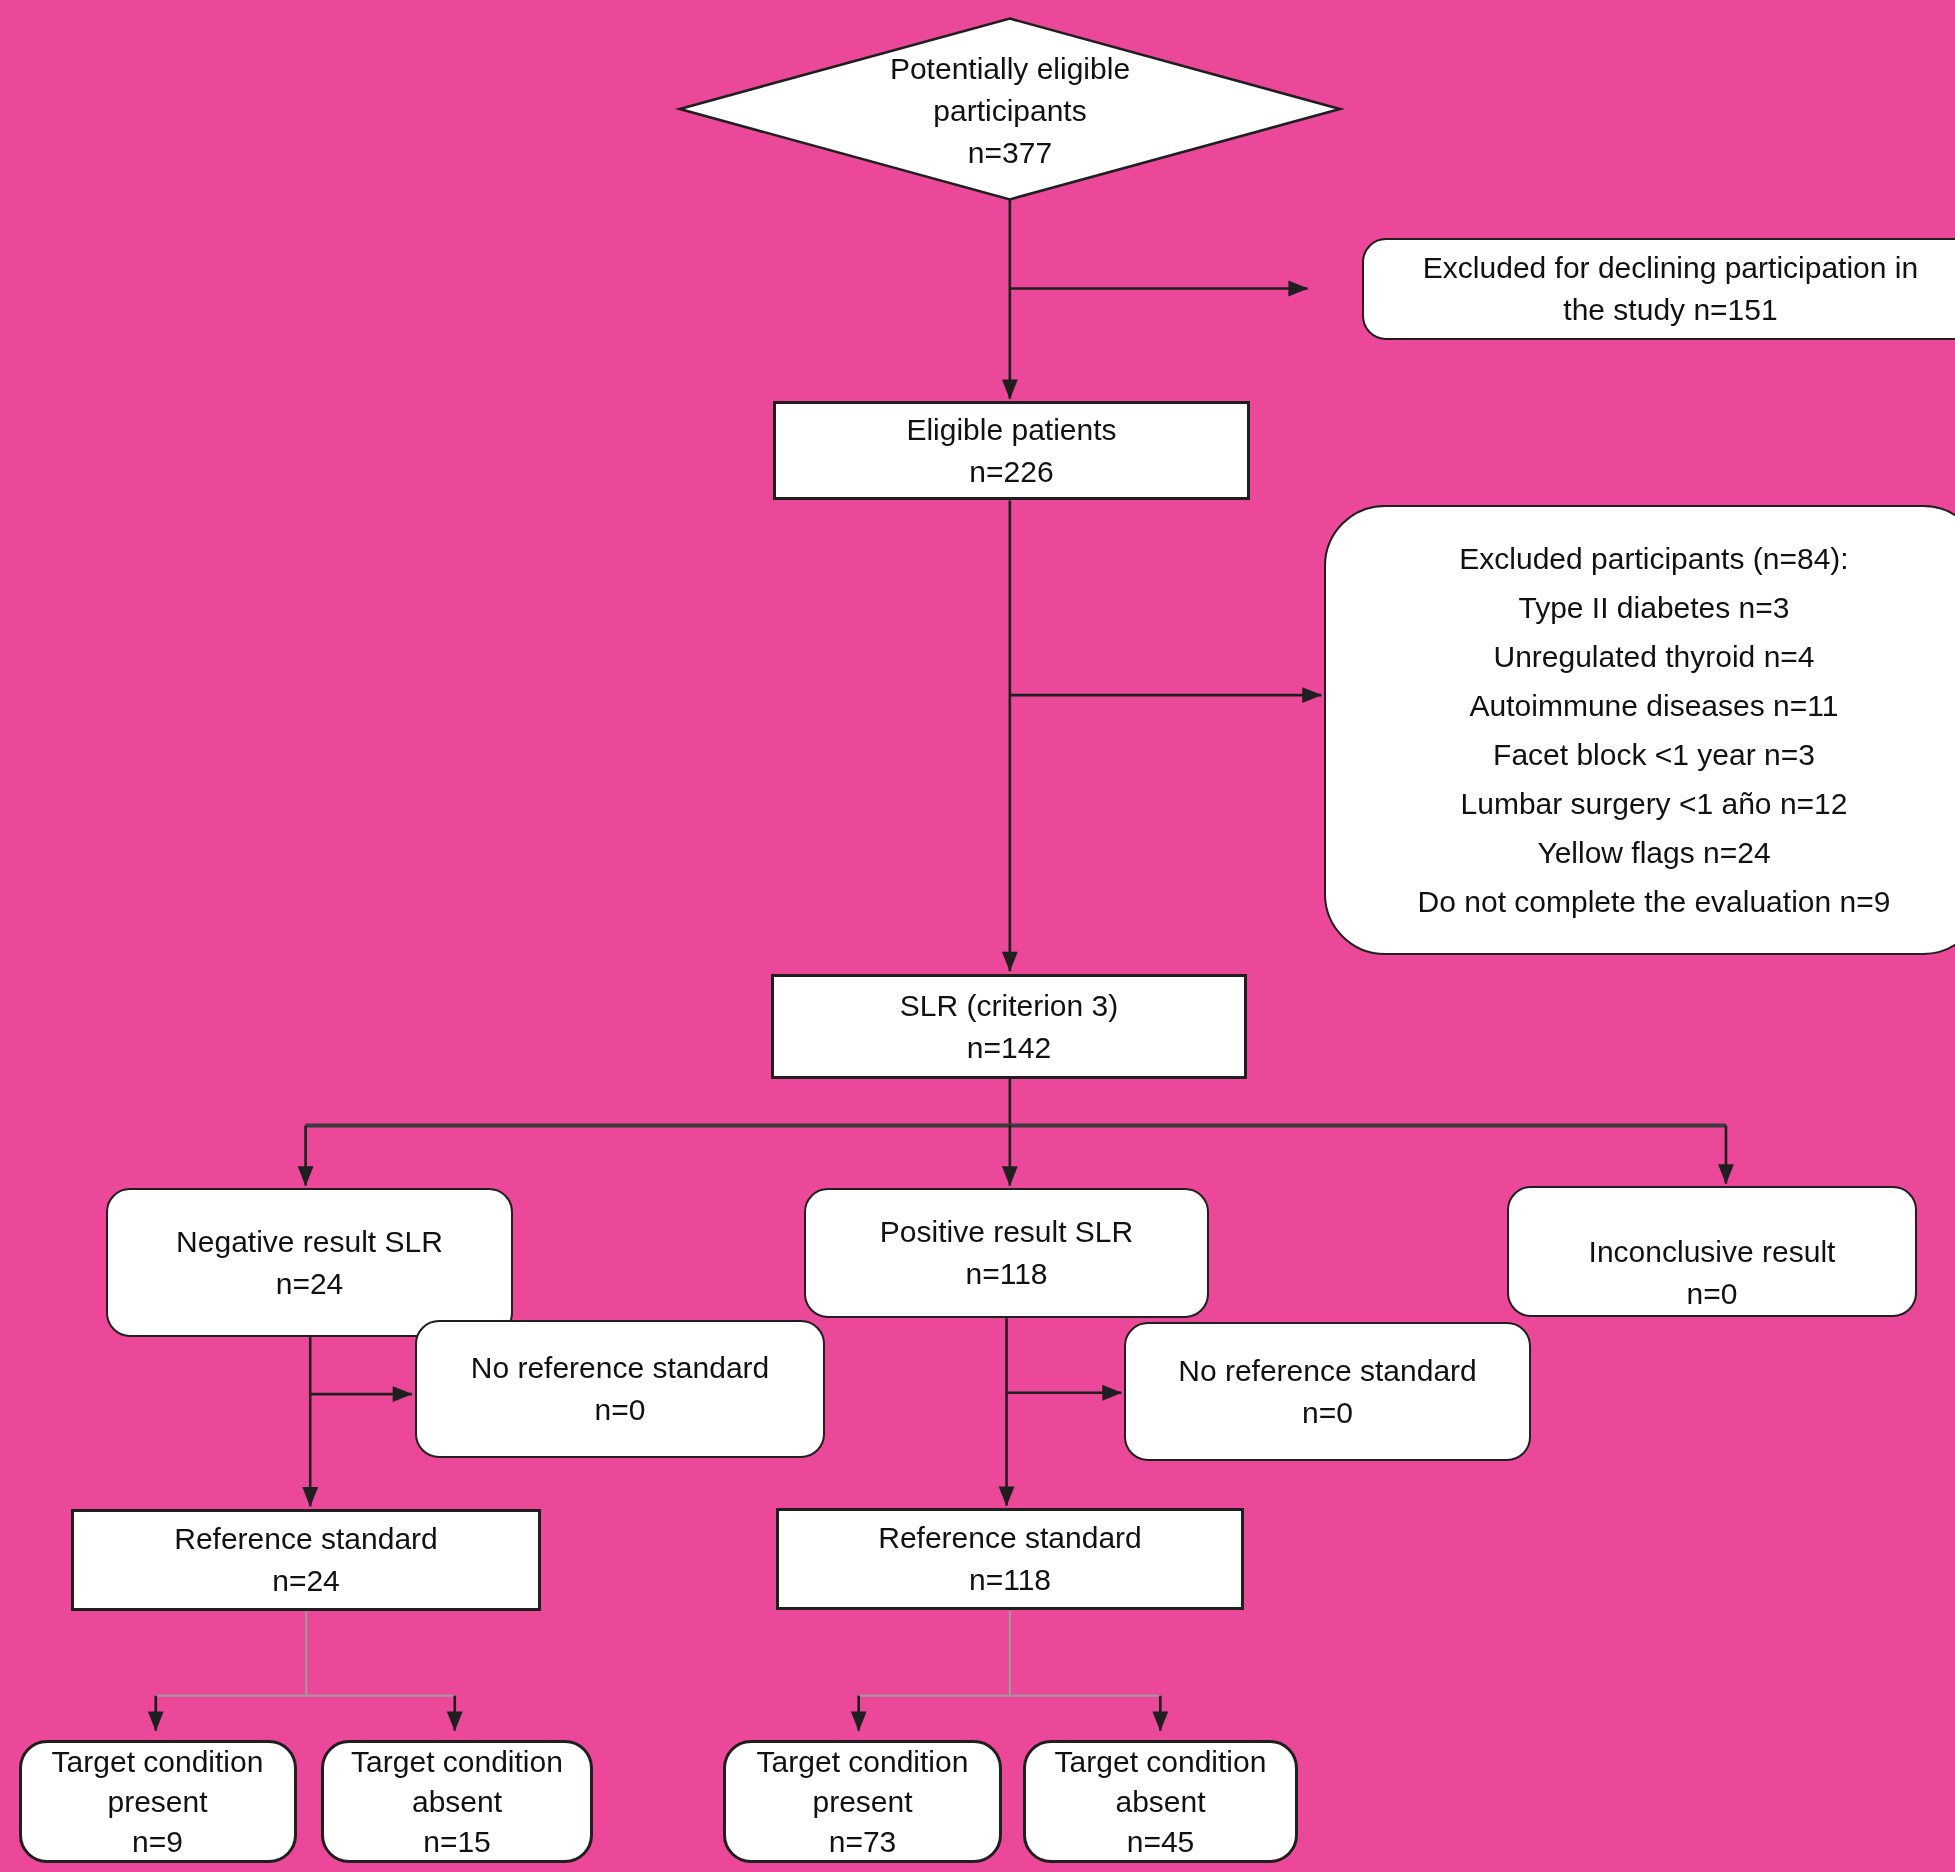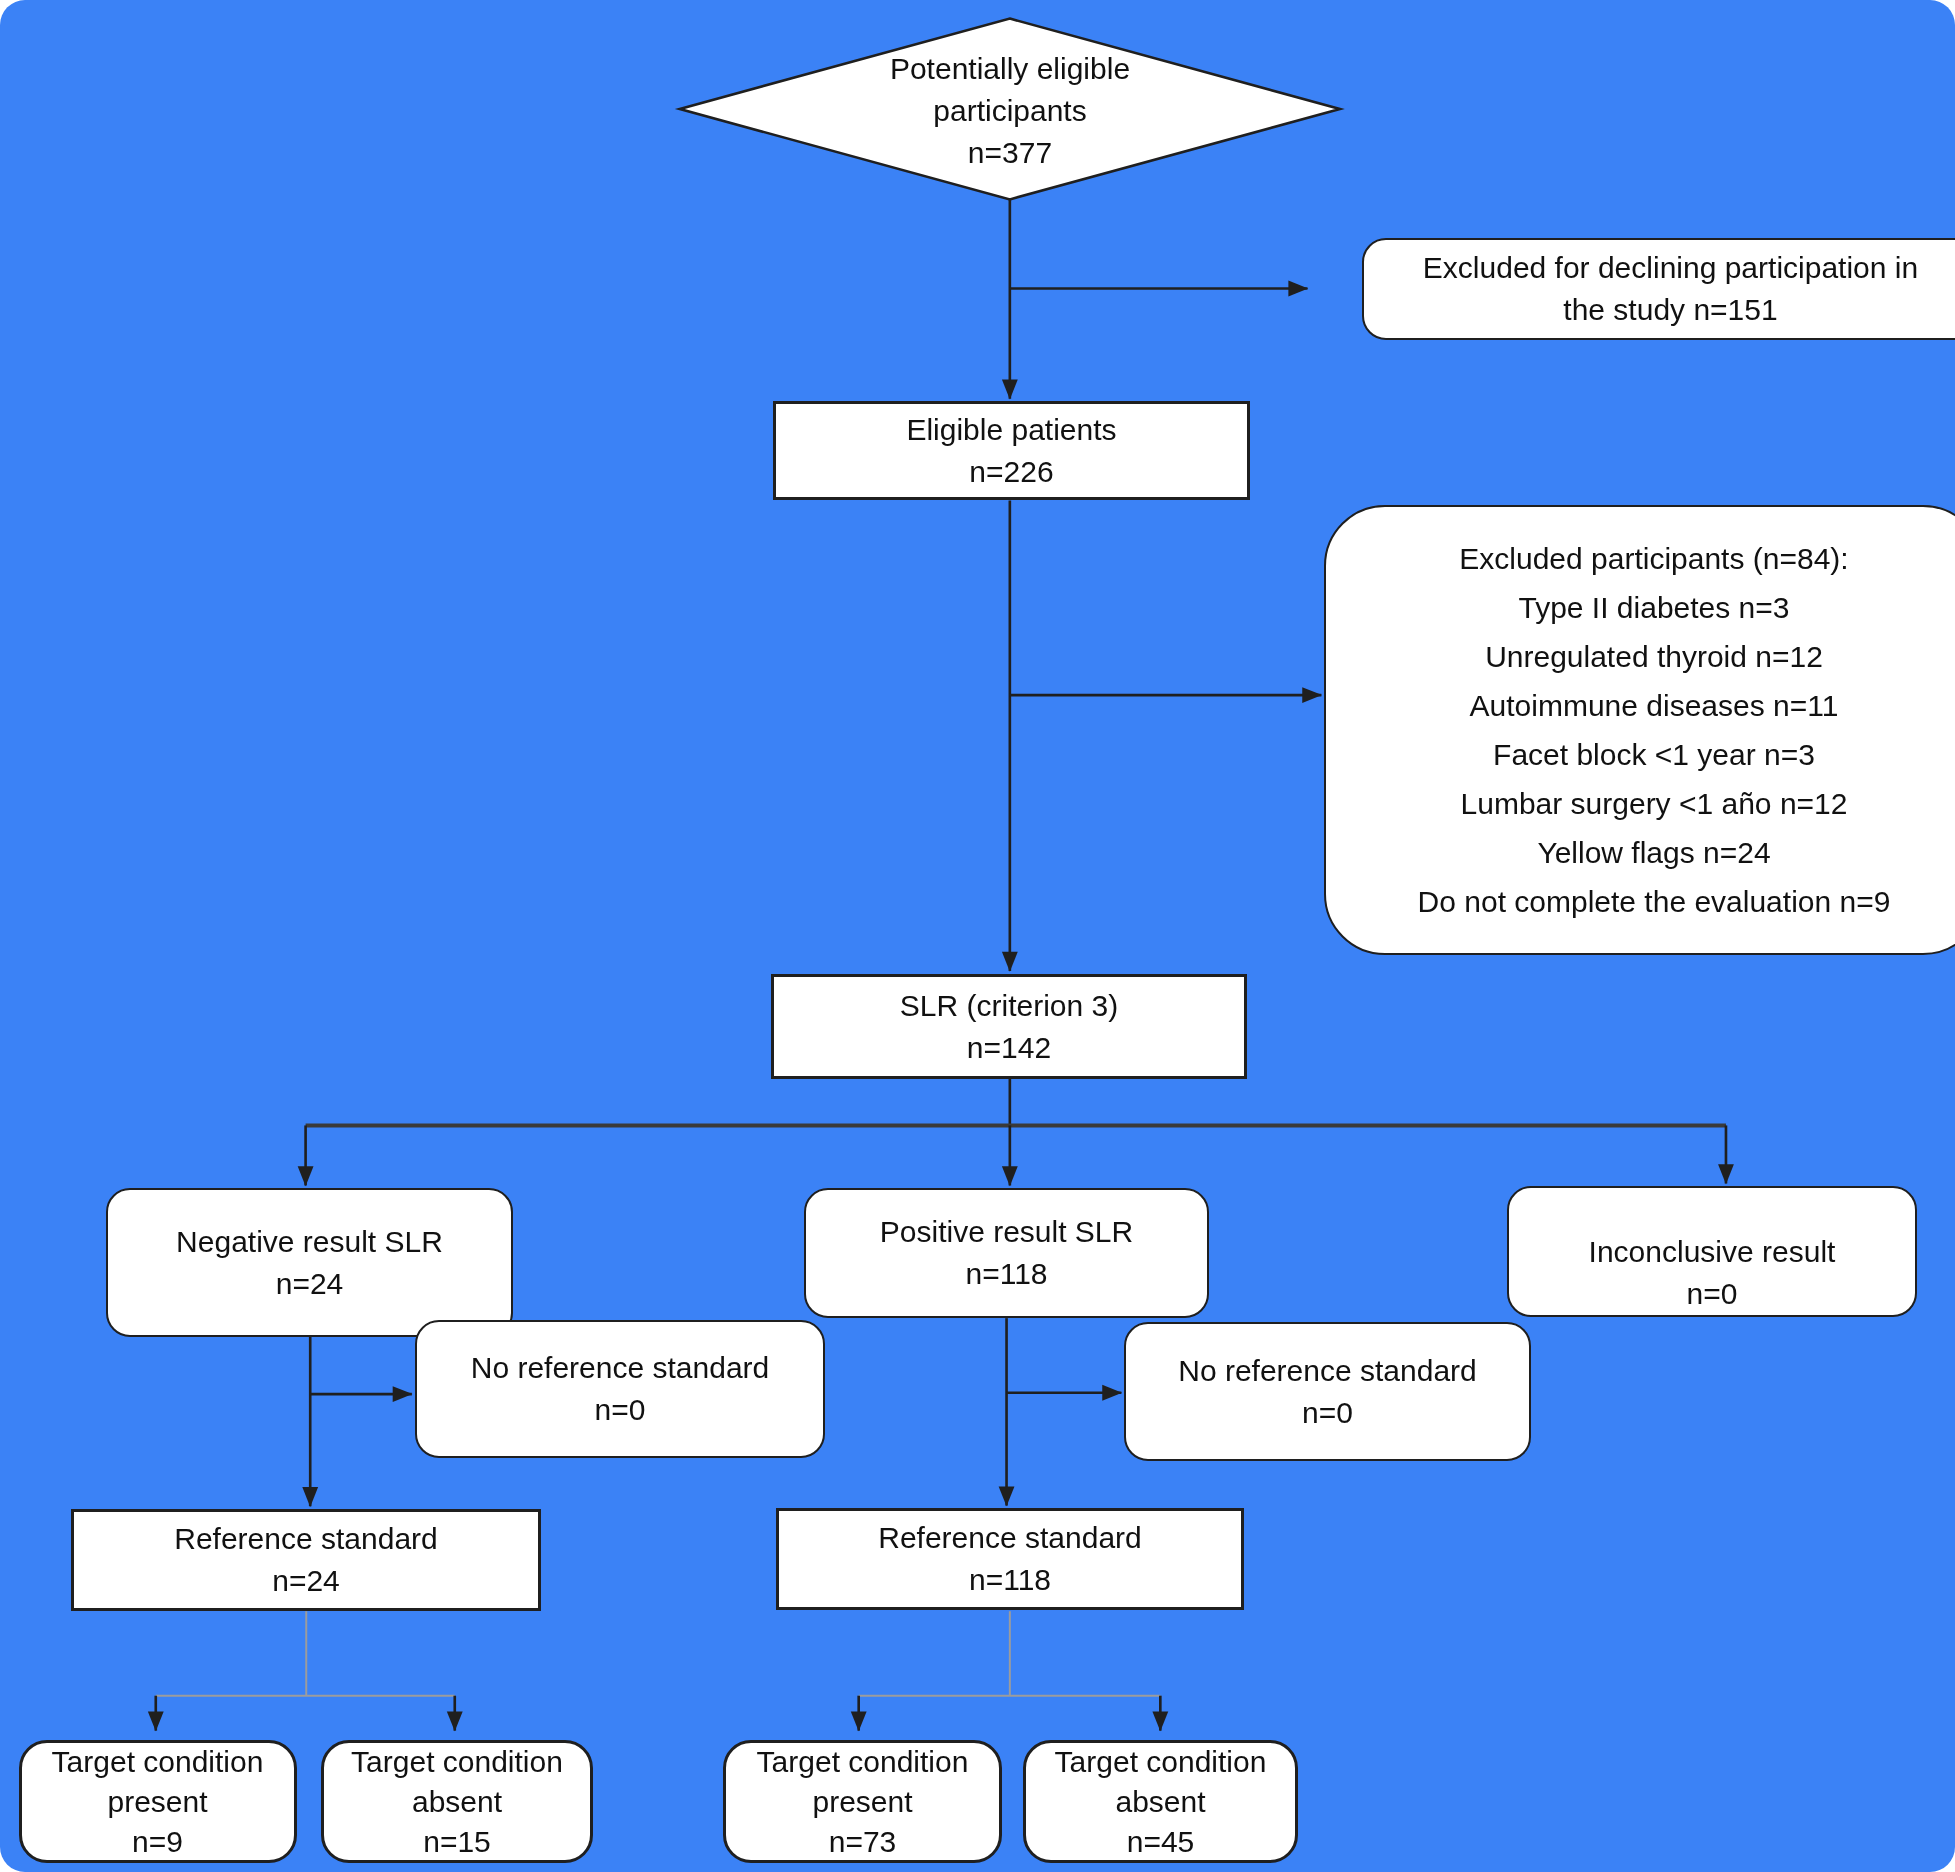--- a/index.html
+++ b/index.html
@@ -1,23 +1,22 @@
 <!DOCTYPE html>
 <html style="font-size:10.6px"><head>
 <meta charset="utf-8">
 <style>
   html,body{margin:0;padding:0;background:#ffffff;}
   #stage{
     position:relative;
     width:1955px;height:1872px;
-    background:#3b82f6;
+    background:#ec4899;
     font-family:"Liberation Sans", sans-serif;
     color:#111111;
     overflow:hidden;
-    border-radius:25px;
   }
   #connectors{position:absolute;left:0;top:0;width:1955px;height:1872px;}
   .node{
     position:absolute;
     box-sizing:border-box;
     background:#ffffff;
     border:3.3px solid #1f1f1f;
     display:flex;flex-direction:column;
     align-items:center;justify-content:center;
     text-align:center;
@@ -88,21 +87,21 @@
   </div>
 
   <div class="node" style="left:773px;top:401px;width:477px;height:99px;">
     <div class="nline">Eligible patients</div>
     <div class="nline">n=226</div>
   </div>
 
   <div class="node biground" style="left:1324px;top:505px;width:660px;height:450px;line-height:49px;">
     <div class="nline">Excluded participants (n=84):</div>
     <div class="nline">Type II diabetes n=3</div>
-    <div class="nline">Unregulated thyroid n=12</div>
+    <div class="nline">Unregulated thyroid n=4</div>
     <div class="nline">Autoimmune diseases n=11</div>
     <div class="nline">Facet block &lt;1 year n=3</div>
     <div class="nline">Lumbar surgery &lt;1 año n=12</div>
     <div class="nline">Yellow flags n=24</div>
     <div class="nline">Do not complete the evaluation n=9</div>
   </div>
 
   <div class="node" style="left:771px;top:974px;width:476px;height:105px;justify-content:center;">
     <div class="nline">SLR (criterion 3)</div>
     <div class="nline">n=142</div>

